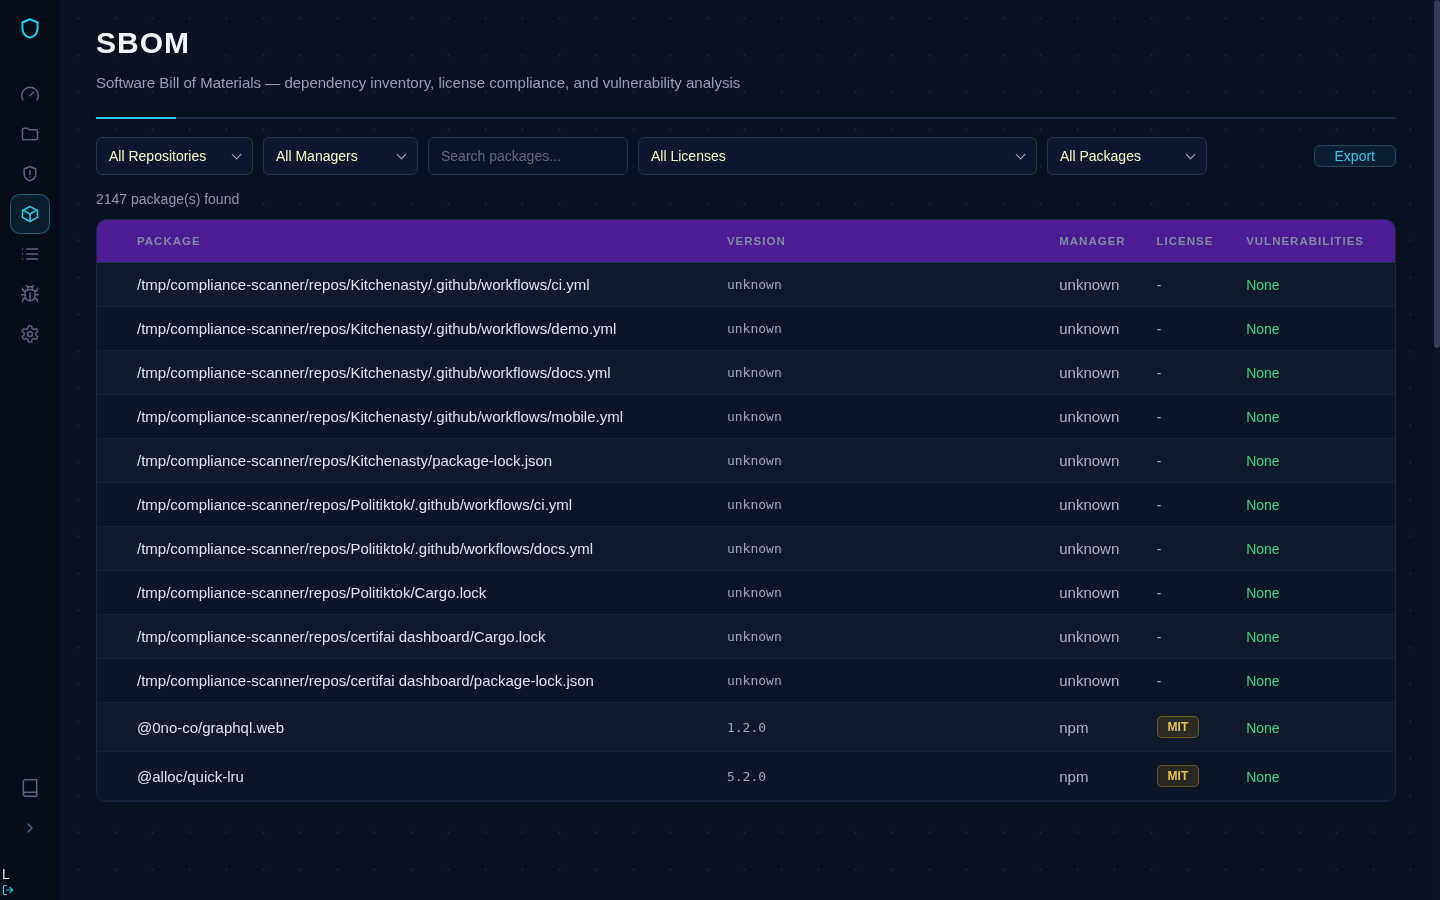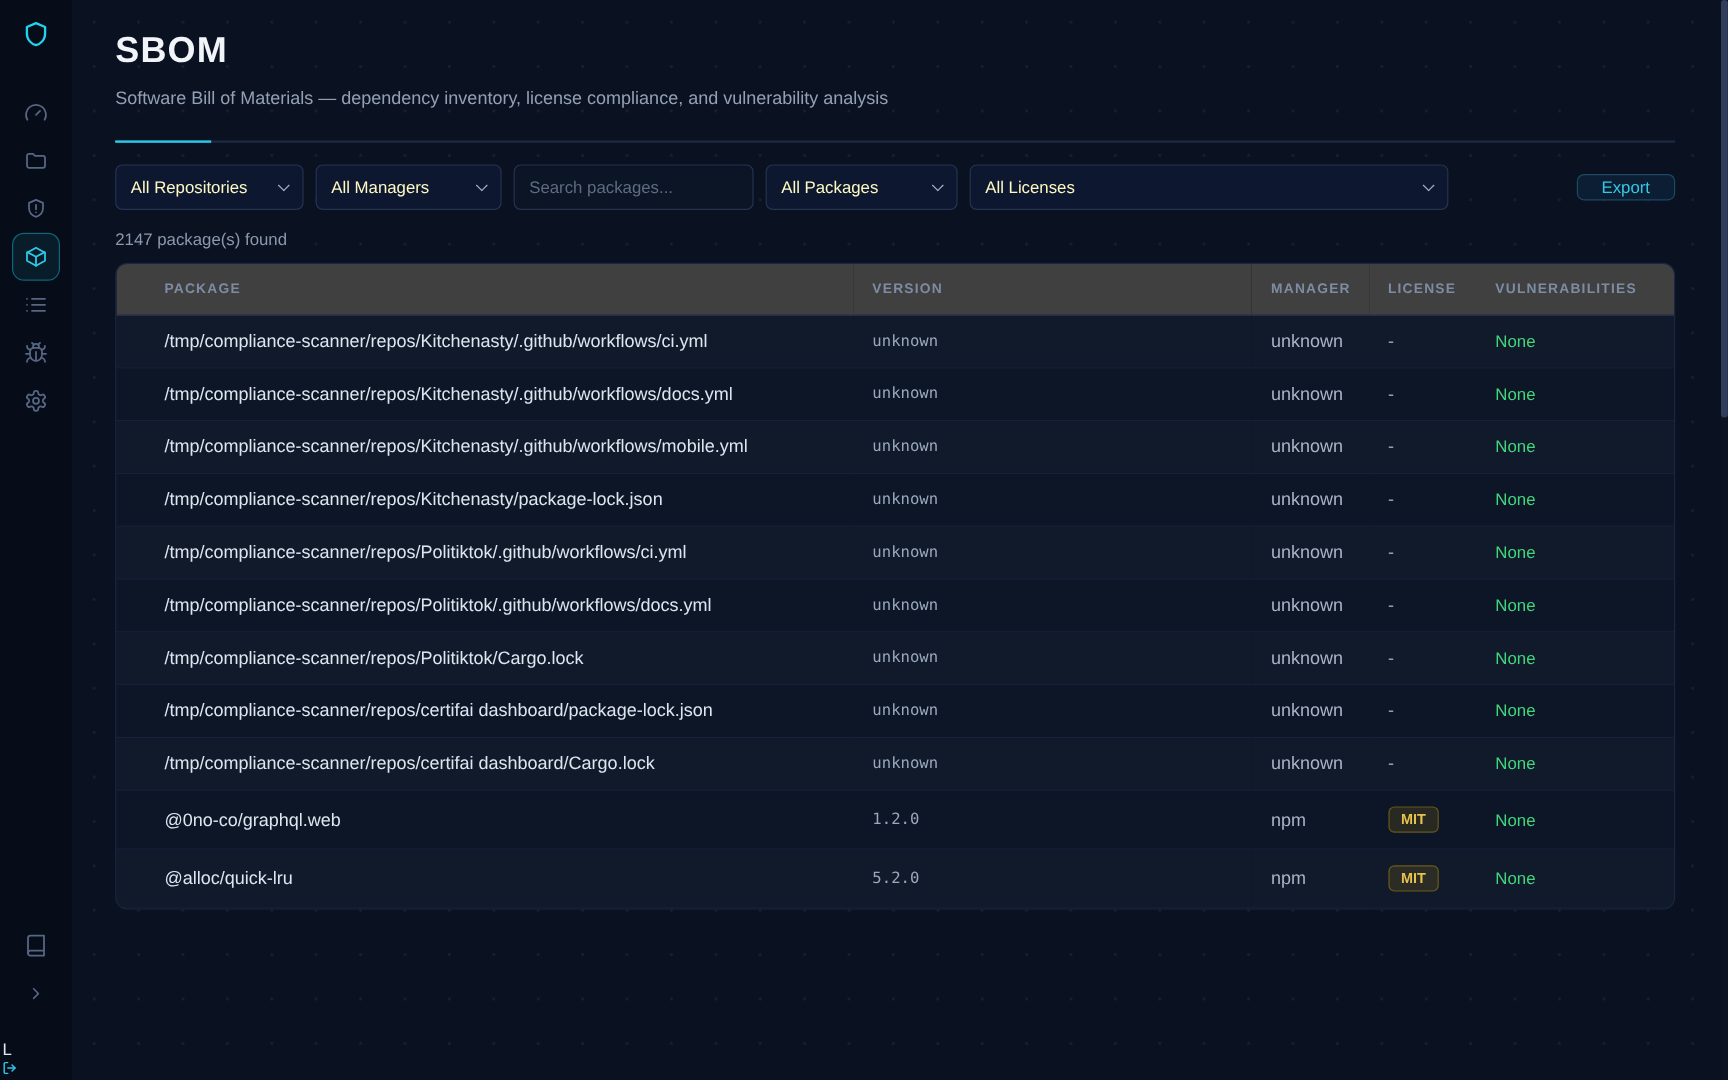--- a/index.html
+++ b/index.html
@@ -68,21 +68,21 @@
     background:#0c1e33; border:1px solid #1b4a63; border-radius:6px;
     color:#35c7e8; font-size:14px; font-weight:500;
     font-family:"Liberation Sans", sans-serif;
   }
   .count { margin-top:16px; font-size:14px; color:#8b99ad; }
   
   .card { margin-top:12px; background:#0d1626; border:1px solid #1a2740; border-radius:10px; overflow:hidden; }
   table { width:100%; border-collapse:collapse; font-size:15px; table-layout:fixed; }
   thead th {
     text-align:left; font-size:11.5px; letter-spacing:1px; color:#7e8ca3; font-weight:700;
-    padding:15px 16px; background:#404040; border-bottom:1px solid #243350;
+    padding:15px 16px; background:#4c1d95; border-bottom:1px solid #243350;
   }
   thead th:first-child { padding-left:40px; }
   tbody td { padding:13px 16px; border-bottom:1px solid #16213a; overflow:hidden; white-space:nowrap; text-overflow:ellipsis; }
   tbody td:first-child { padding-left:40px; color:#dde5f0; }
   tbody tr:nth-child(odd) { background:rgba(255,255,255,0.018); }
   .mono { font-family:"DejaVu Sans Mono", monospace; font-size:13px; color:#9aa8bd; }
   .cell-manager { color:#a8b4c6; }
   .cell-license { color:#9aa8bd; }
   .badge {
     display:inline-block; padding:3px 10px; border-radius:5px;
@@ -220,26 +220,26 @@
   <div class="filters">
     <div class="select w-repos">
       <span>All Repositories</span>
       <span class="chev"></span>
     </div>
     <div class="select w-managers">
       <span>All Managers</span>
       <span class="chev"></span>
     </div>
     <input class="search-input" type="text" placeholder="Search packages..." style="">
+    <div class="select w-licenses">
+      <span>All Licenses</span>
+      <span class="chev"></span>
+    </div>
     <div class="select w-packages">
       <span>All Packages</span>
-      <span class="chev"></span>
-    </div>
-    <div class="select w-licenses">
-      <span>All Licenses</span>
       <span class="chev"></span>
     </div>
     <button class="export-btn">Export</button>
   </div>
 
   <div class="count">2147 package(s) found</div>
 
   <div class="card">
     <table>
       <colgroup>
@@ -260,20 +260,27 @@
       </thead>
       <tbody>
           <tr>
             <td class="cell-package">/tmp/compliance-scanner/repos/Kitchenasty/.github/workflows/ci.yml</td>
             <td class="cell-version mono">unknown</td>
             <td class="cell-manager">unknown</td>
             <td class="cell-license">-</td>
             <td class="cell-vulns"><span class="vuln-none">None</span></td>
           </tr>
           <tr>
+            <td class="cell-package">/tmp/compliance-scanner/repos/Kitchenasty/.github/workflows/demo.yml</td>
+            <td class="cell-version mono">unknown</td>
+            <td class="cell-manager">unknown</td>
+            <td class="cell-license">-</td>
+            <td class="cell-vulns"><span class="vuln-none">None</span></td>
+          </tr>
+          <tr>
             <td class="cell-package">/tmp/compliance-scanner/repos/Kitchenasty/.github/workflows/docs.yml</td>
             <td class="cell-version mono">unknown</td>
             <td class="cell-manager">unknown</td>
             <td class="cell-license">-</td>
             <td class="cell-vulns"><span class="vuln-none">None</span></td>
           </tr>
           <tr>
             <td class="cell-package">/tmp/compliance-scanner/repos/Kitchenasty/.github/workflows/mobile.yml</td>
             <td class="cell-version mono">unknown</td>
             <td class="cell-manager">unknown</td>
@@ -302,28 +309,28 @@
             <td class="cell-vulns"><span class="vuln-none">None</span></td>
           </tr>
           <tr>
             <td class="cell-package">/tmp/compliance-scanner/repos/Politiktok/Cargo.lock</td>
             <td class="cell-version mono">unknown</td>
             <td class="cell-manager">unknown</td>
             <td class="cell-license">-</td>
             <td class="cell-vulns"><span class="vuln-none">None</span></td>
           </tr>
           <tr>
+            <td class="cell-package">/tmp/compliance-scanner/repos/certifai dashboard/Cargo.lock</td>
+            <td class="cell-version mono">unknown</td>
+            <td class="cell-manager">unknown</td>
+            <td class="cell-license">-</td>
+            <td class="cell-vulns"><span class="vuln-none">None</span></td>
+          </tr>
+          <tr>
             <td class="cell-package">/tmp/compliance-scanner/repos/certifai dashboard/package-lock.json</td>
-            <td class="cell-version mono">unknown</td>
-            <td class="cell-manager">unknown</td>
-            <td class="cell-license">-</td>
-            <td class="cell-vulns"><span class="vuln-none">None</span></td>
-          </tr>
-          <tr>
-            <td class="cell-package">/tmp/compliance-scanner/repos/certifai dashboard/Cargo.lock</td>
             <td class="cell-version mono">unknown</td>
             <td class="cell-manager">unknown</td>
             <td class="cell-license">-</td>
             <td class="cell-vulns"><span class="vuln-none">None</span></td>
           </tr>
           <tr>
             <td class="cell-package">@0no-co/graphql.web</td>
             <td class="cell-version mono">1.2.0</td>
             <td class="cell-manager">npm</td>
             <td class="cell-license"><span class="badge">MIT</span></td>

